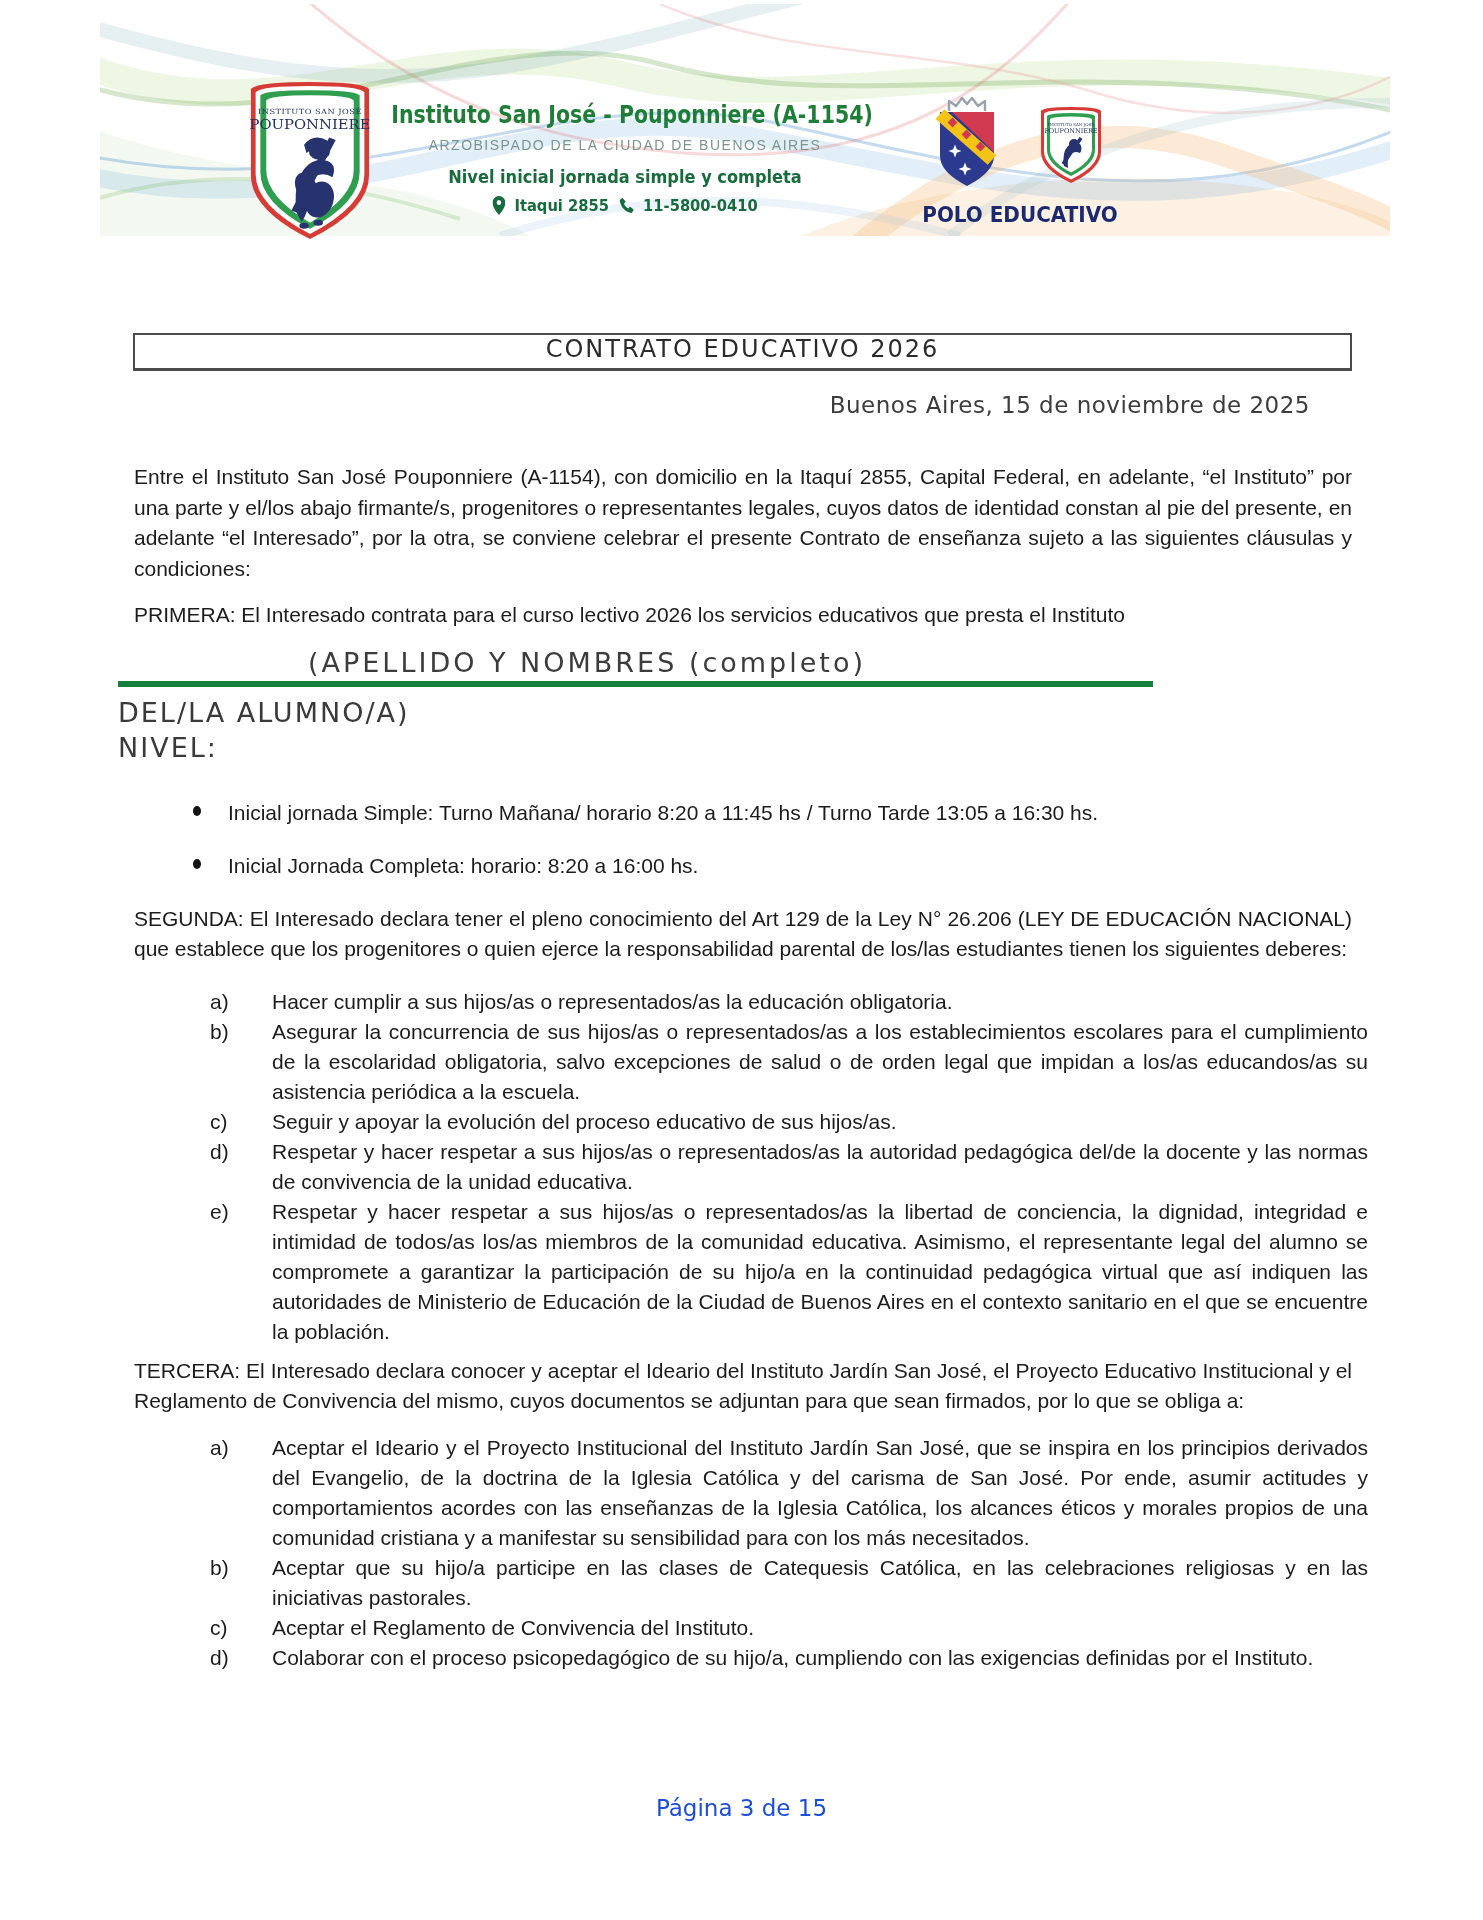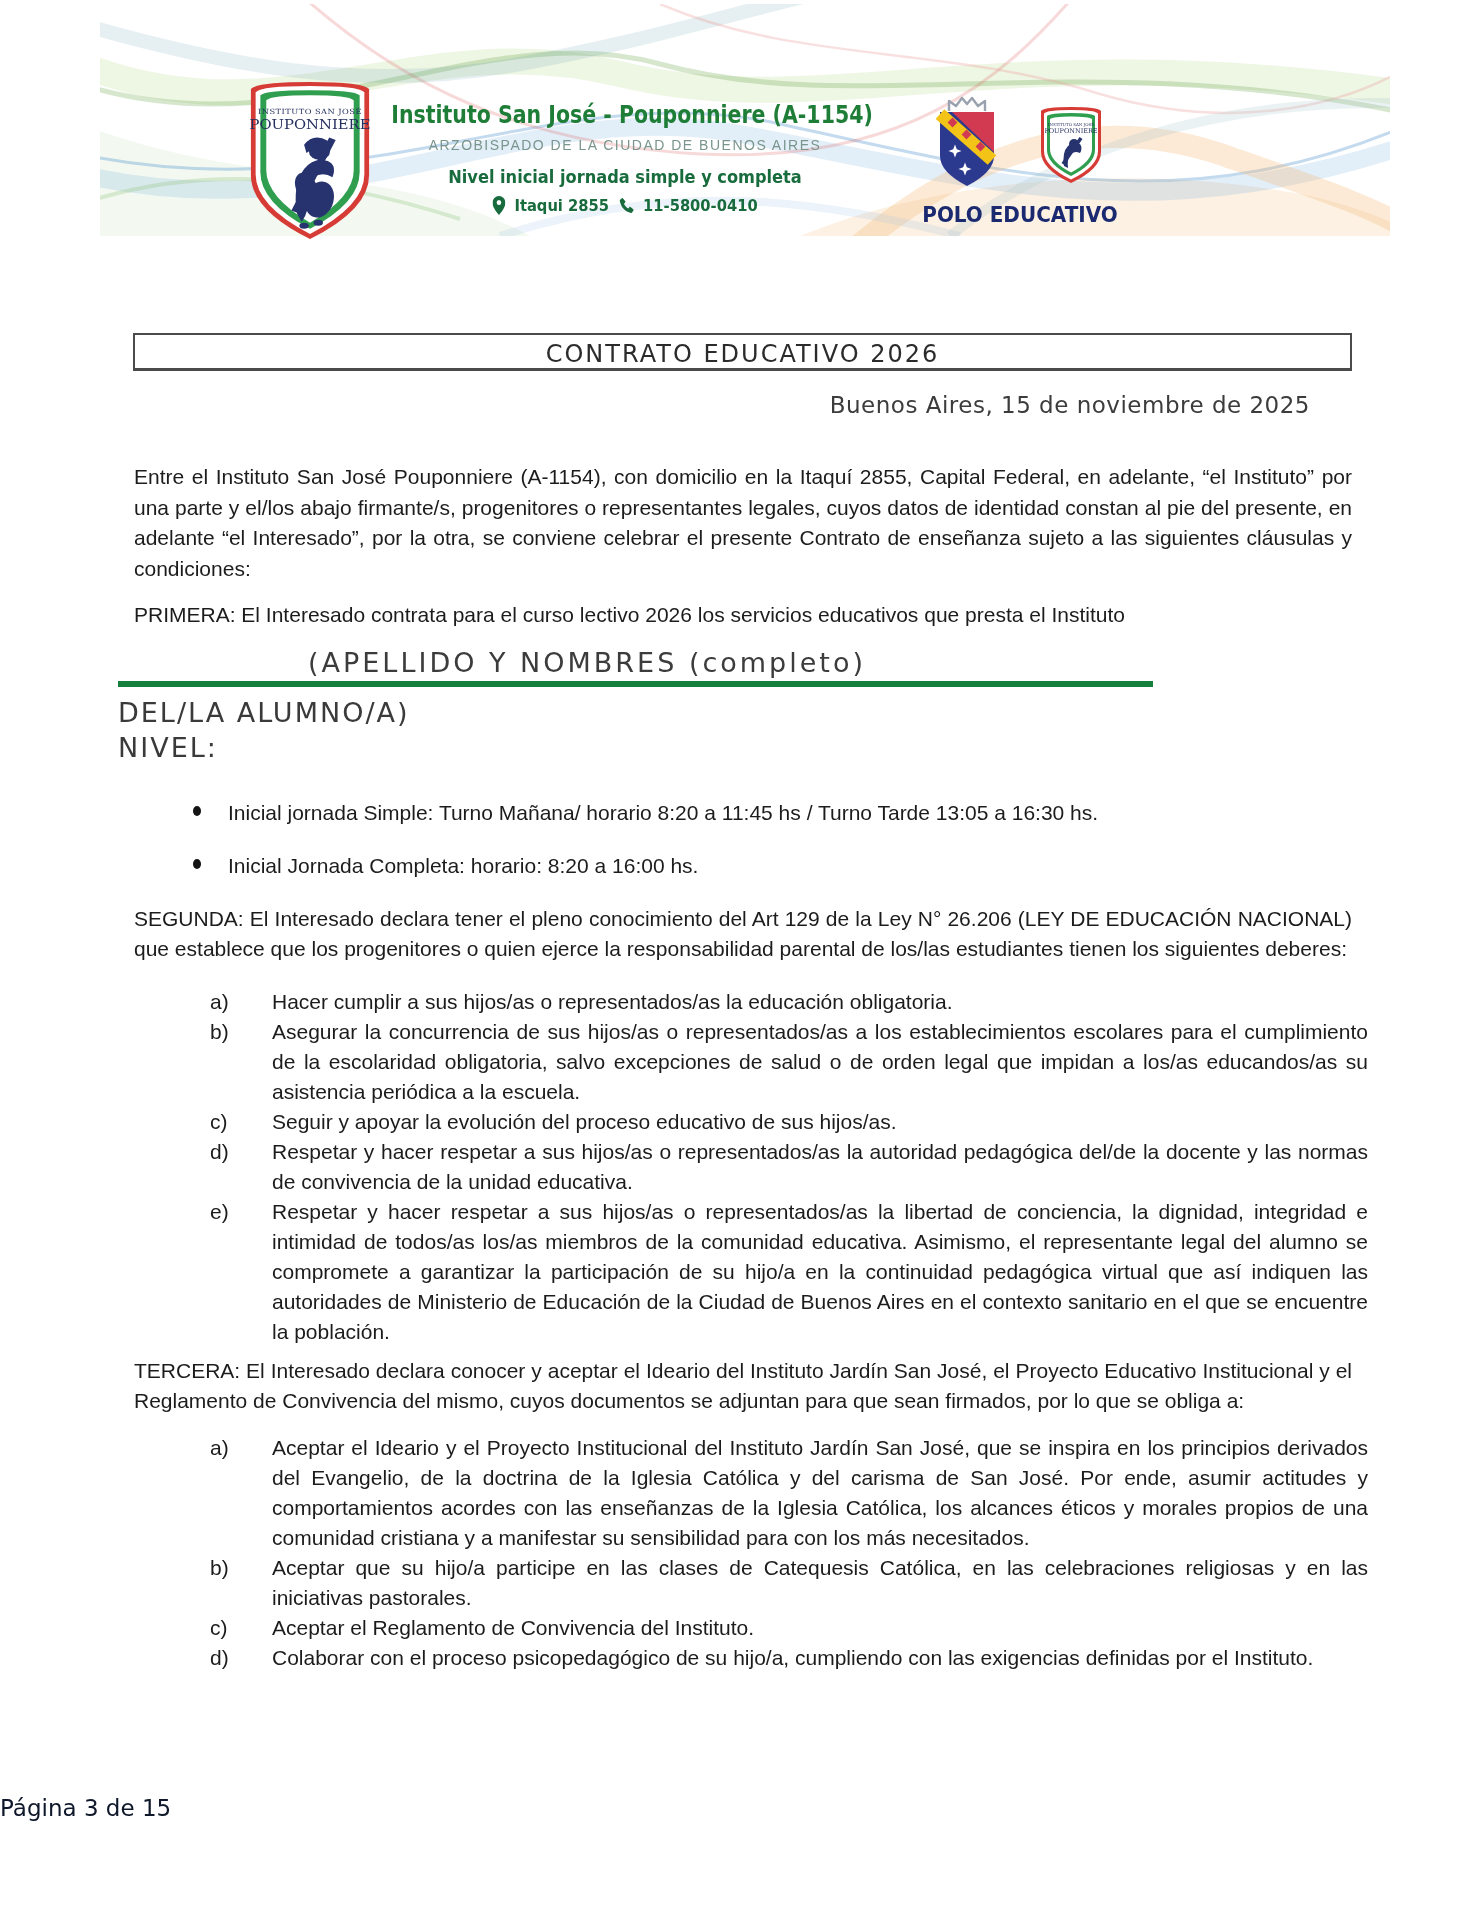--- a/index.html
+++ b/index.html
@@ -23,21 +23,21 @@
   .polo-group{position:absolute;left:800px;top:92px;width:240px;text-align:center;}
   .shields-row{display:flex;justify-content:center;align-items:flex-start;gap:40px;}
   .polo-shield{width:62px;height:93px;}
   .mini-crest{width:66px;height:78px;margin-top:10px;}
   .polo-label{margin-top:14px;font-family:"DejaVu Sans",sans-serif;font-weight:bold;
               font-size:21px;color:#1b2a70;transform:scaleX(.95);white-space:nowrap;}
 
   
   .title-box{position:absolute;left:133px;top:333px;width:1215px;height:33px;
              border:2px solid #4b4b4b;border-bottom-width:3px;
-             display:flex;align-items:flex-end;justify-content:center;background:#fff;}
+             display:flex;align-items:flex-start;justify-content:center;background:#fff;}
   .title-box span{font-family:"DejaVu Sans",sans-serif;font-size:24px;letter-spacing:2px;color:#2b2b2b;}
   .date-line{position:absolute;right:173px;top:392px;font-family:"DejaVu Sans",sans-serif;
              font-size:23px;letter-spacing:.5px;color:#3c3c3c;}
 
   
   .content{position:absolute;left:118px;top:446px;width:1250px;}
   .body{font-size:21px;line-height:30.5px;margin:16px;}
   .just{text-align:justify;}
   .attend{margin-top:31px;font-size:22px;}
   .apellido{margin-top:5px;width:845px;border-bottom:6px solid #15803d;padding:0 0 3px 190px;
@@ -49,22 +49,22 @@
   .bullets{list-style:none;margin:34px 0 0;padding:0;}
   .bullets li{display:flex;margin-bottom:23px;line-height:30px;font-size:21px;}
   .bullet-dot{flex:none;width:8px;height:10px;border-radius:50%;background:#141414;margin:8px 27px 0 75px;}
   .segunda-p{margin-top:10px;}
   .lettered{margin-top:22px;padding-left:92px;font-size:21px;line-height:30px;}
   .lettered .lrow{display:flex;}
   .lettered .llabel{flex:none;width:62px;}
   .lettered .ltext{flex:1;text-align:justify;}
   .tercera-p{margin-top:9px;}
   .lettered.tight{margin-top:2px;}
-  .footer{position:absolute;left:0;right:0;top:1795px;
-          font-family:"DejaVu Sans",sans-serif;font-size:23px;color:#0f172a;}
+  .footer{position:absolute;left:0;right:0;top:1795px;text-align:center;
+          font-family:"DejaVu Sans",sans-serif;font-size:23px;color:#1d4ed8;}
 </style>
 </head>
 <body>
 
 <div class="page">
 
   <div class="header-band">
     <svg class="waves" viewBox="0 0 1290 232" preserveAspectRatio="none">
       <path d="M-20,120 C150,185 300,160 430,232 L-20,232 Z" fill="#b6d7a8" opacity=".16"></path>
       <path d="M700,232 C850,170 1050,160 1210,192 C1265,205 1300,220 1315,232 L700,232 Z" fill="#f9cb9c" opacity=".28"></path>

